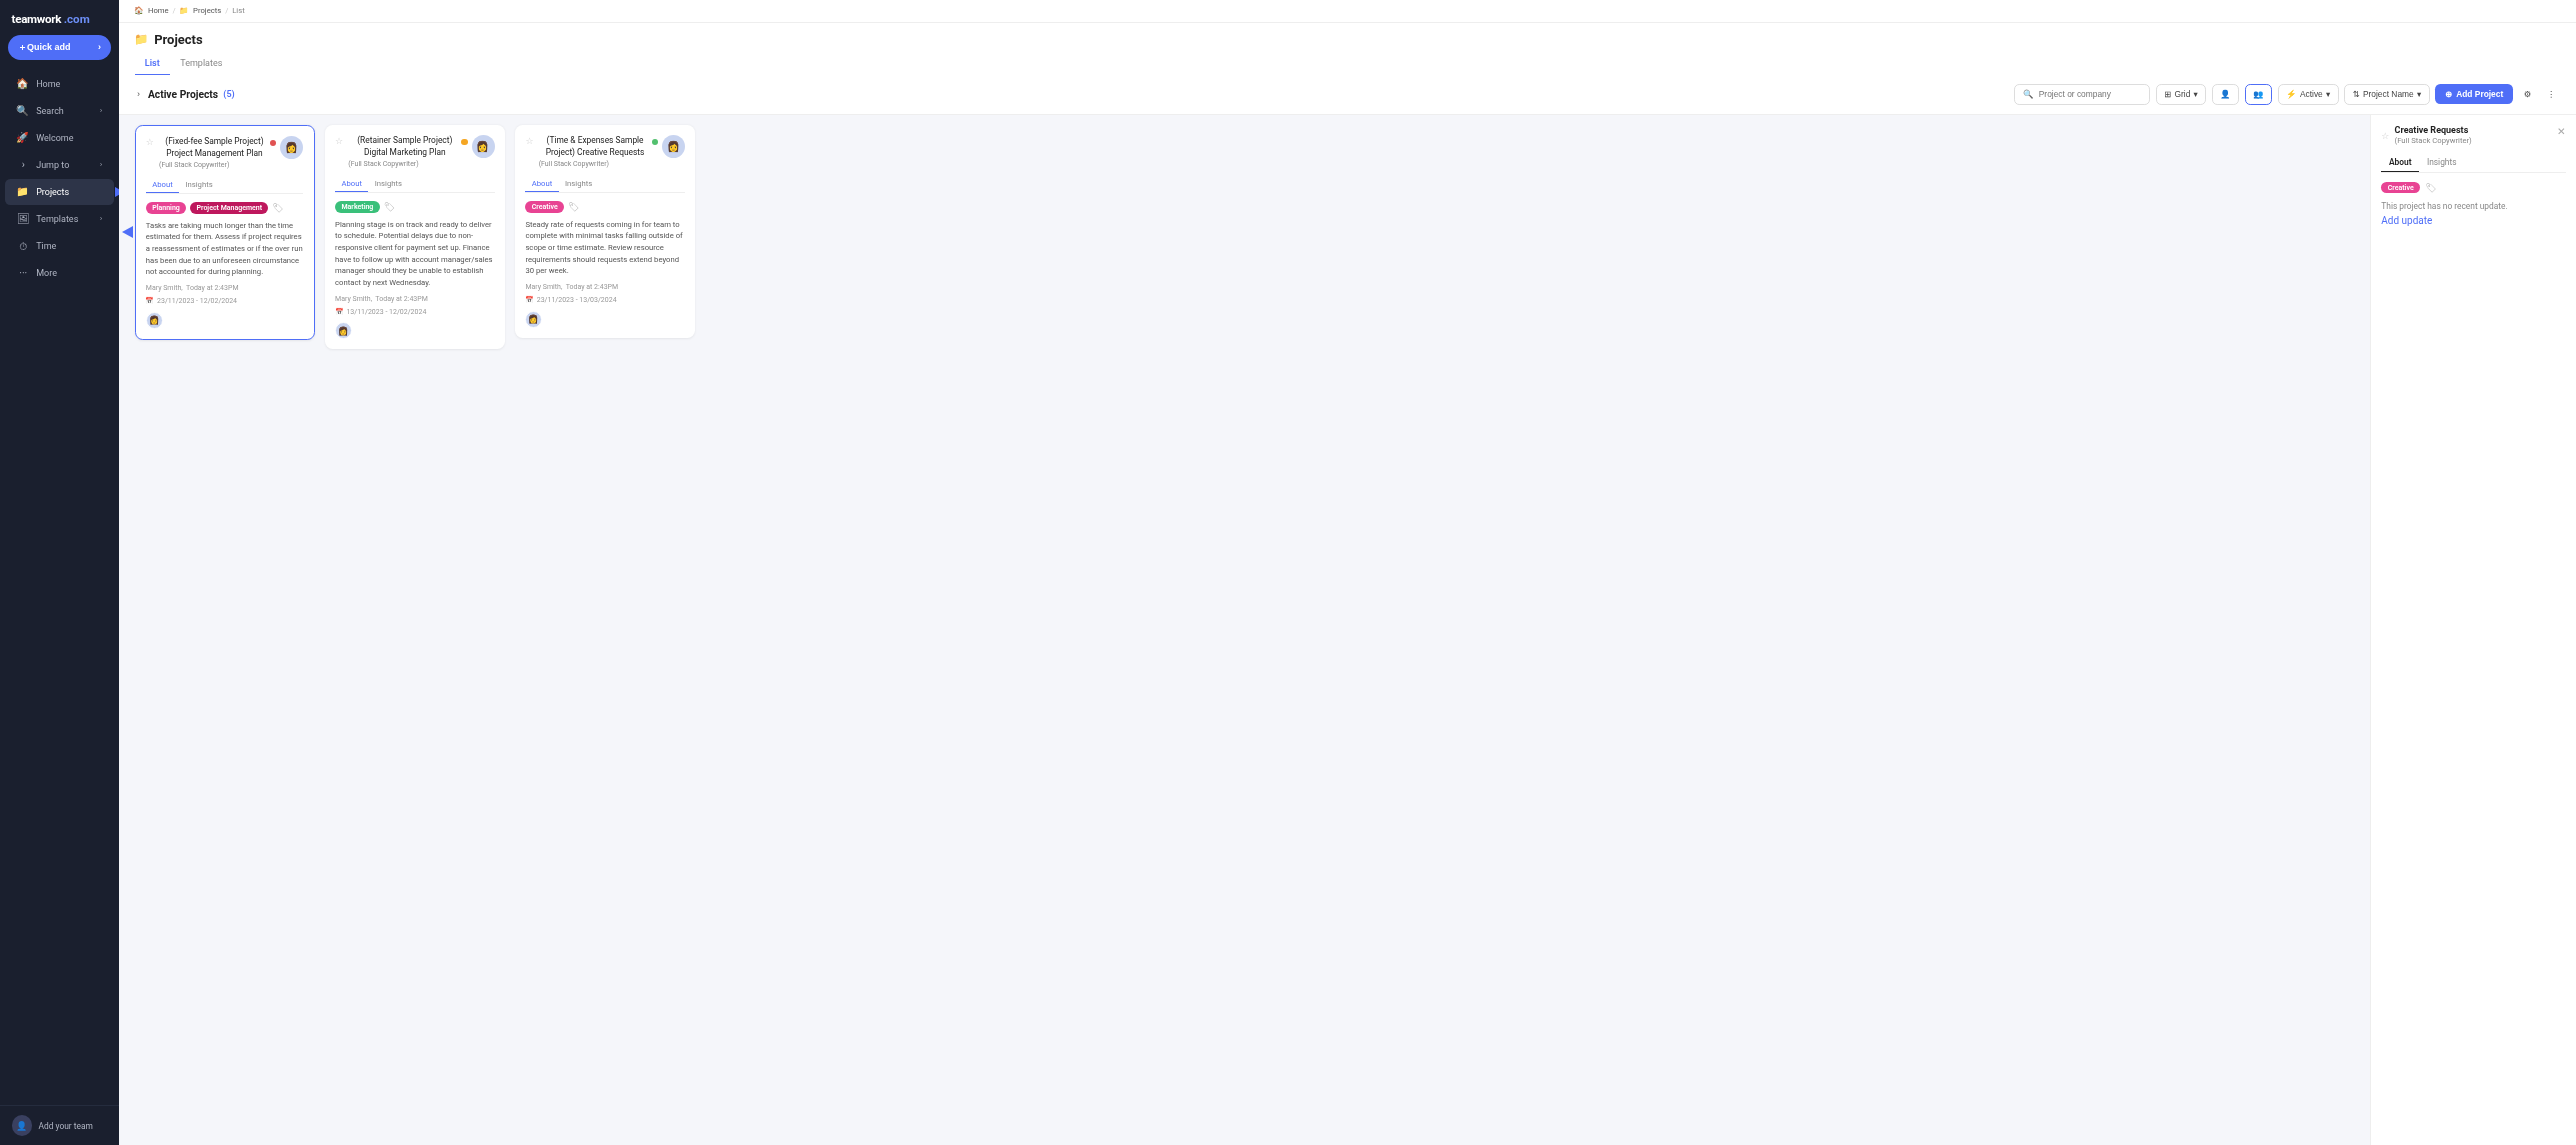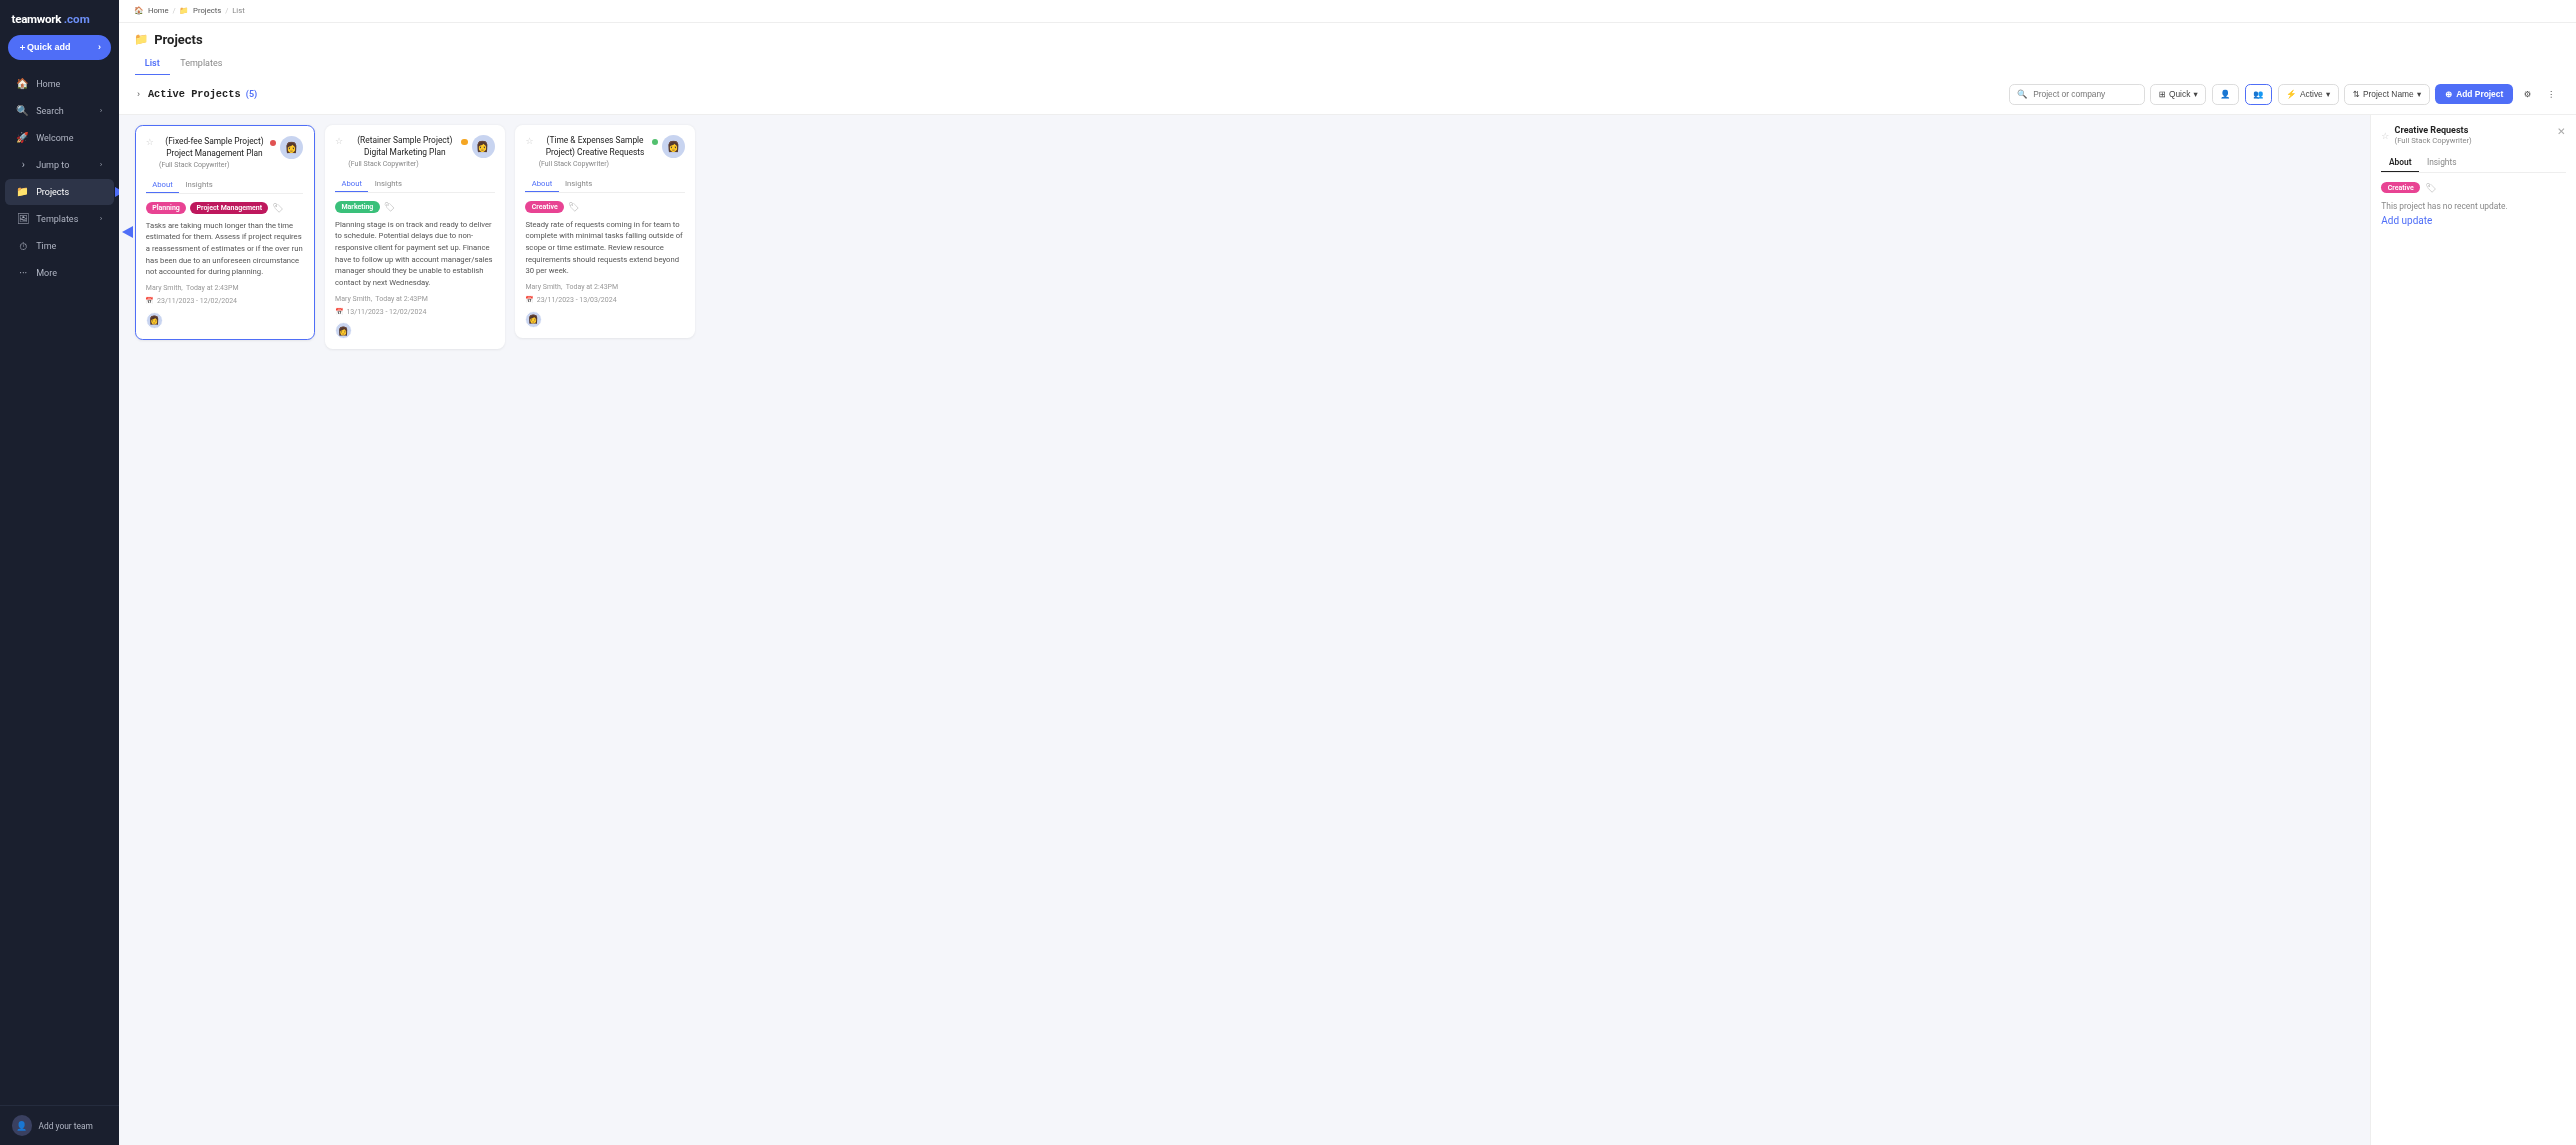--- a/index.html
+++ b/index.html
@@ -37,21 +37,21 @@
     .page-title-icon { font-size: 11.6px; color: #555; }
     .page-title { font-size: 13px; font-weight: 700; color: #222; }
     .page-tabs { display: flex; gap: 0; margin-top: 6.4px; }
     .tab { padding: 5.2px 10.3px; font-size: 9px; color: #888; cursor: pointer; border-bottom: 1.3px solid transparent; }
     .tab.active { color: #4f6ef7; border-bottom: 1.3px solid #4f6ef7; font-weight: 600; }
 
     
     .toolbar { padding: 9px 15.5px; background: #fff; border-bottom: 0.6px solid #eee; display: flex; align-items: center; gap: 6.4px; }
     .toolbar-section-title { display: flex; align-items: center; gap: 5.2px; }
     .collapse-btn { background: none; border: none; cursor: pointer; color: #555; font-size: 9px; padding: 2.6px; }
-    .section-title { font-size: 10.3px; font-weight: 700; color: #222; font-family: Liberation Mono, monospace; }
+    .section-title { font-size: 10.3px; font-weight: 700; color: #222; }
     .project-count { color: #4f6ef7; font-weight: 600; }
     .toolbar-right { margin-left: auto; display: flex; align-items: center; gap: 5.2px; }
 
     .search-box { display: flex; align-items: center; gap: 5.2px; border: 0.6px solid #ddd; border-radius: 5.2px; padding: 4.5px 7.7px; background: #fff; min-width: 129px; }
     .search-box input { border: none; outline: none; font-size: 8.4px; color: #444; width: 103px; }
     .search-box .search-icon { color: #aaa; font-size: 8.4px; }
 
     .toolbar-btn { display: flex; align-items: center; gap: 3.2px; padding: 4.5px 7.7px; border: 0.6px solid #ddd; border-radius: 5.2px; background: #fff; cursor: pointer; font-size: 8.4px; color: #444; white-space: nowrap; }
     .toolbar-btn.active-highlight { border: 1.3px solid #4f6ef7; }
 
@@ -204,21 +204,21 @@
     </div>
     <div class="toolbar-right">
 
       <div class="search-box">
         <span class="search-icon">🔍</span>
         <input type="text" placeholder="Project or company" style="">
       </div>
 
       <button class="toolbar-btn">
         <span>⊞</span>
-        <span>Quick</span>
+        <span>Grid</span>
         <span>▾</span>
       </button>
 
       <button class="toolbar-btn">
         <span>👤</span>
       </button>
 
       <button class="toolbar-btn active-highlight">
         <span>👥</span>
       </button>

